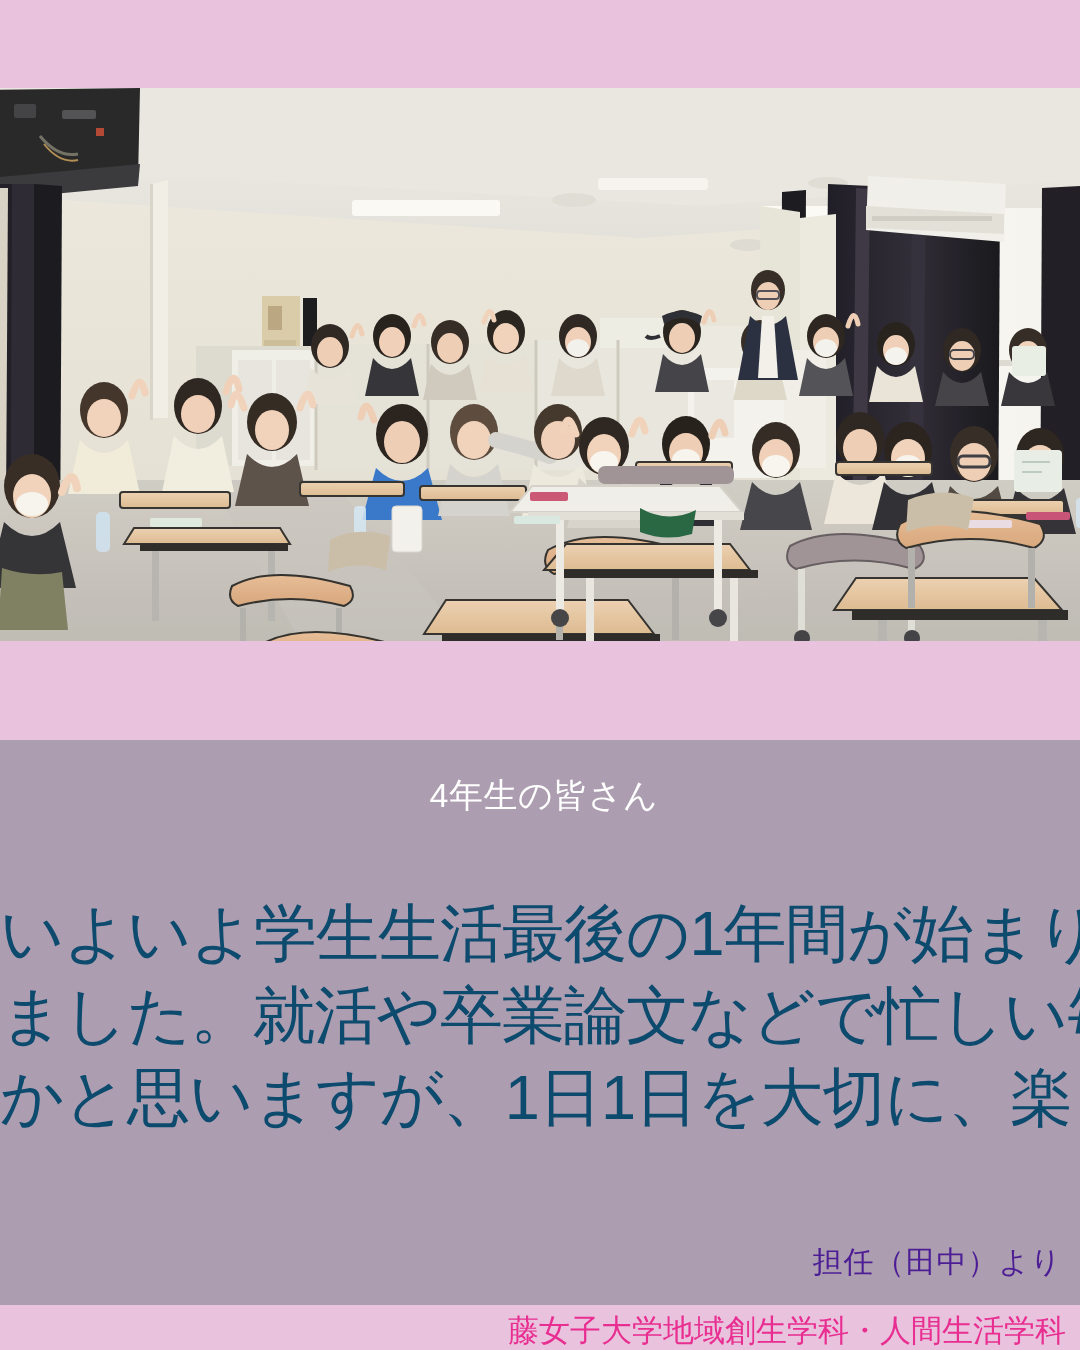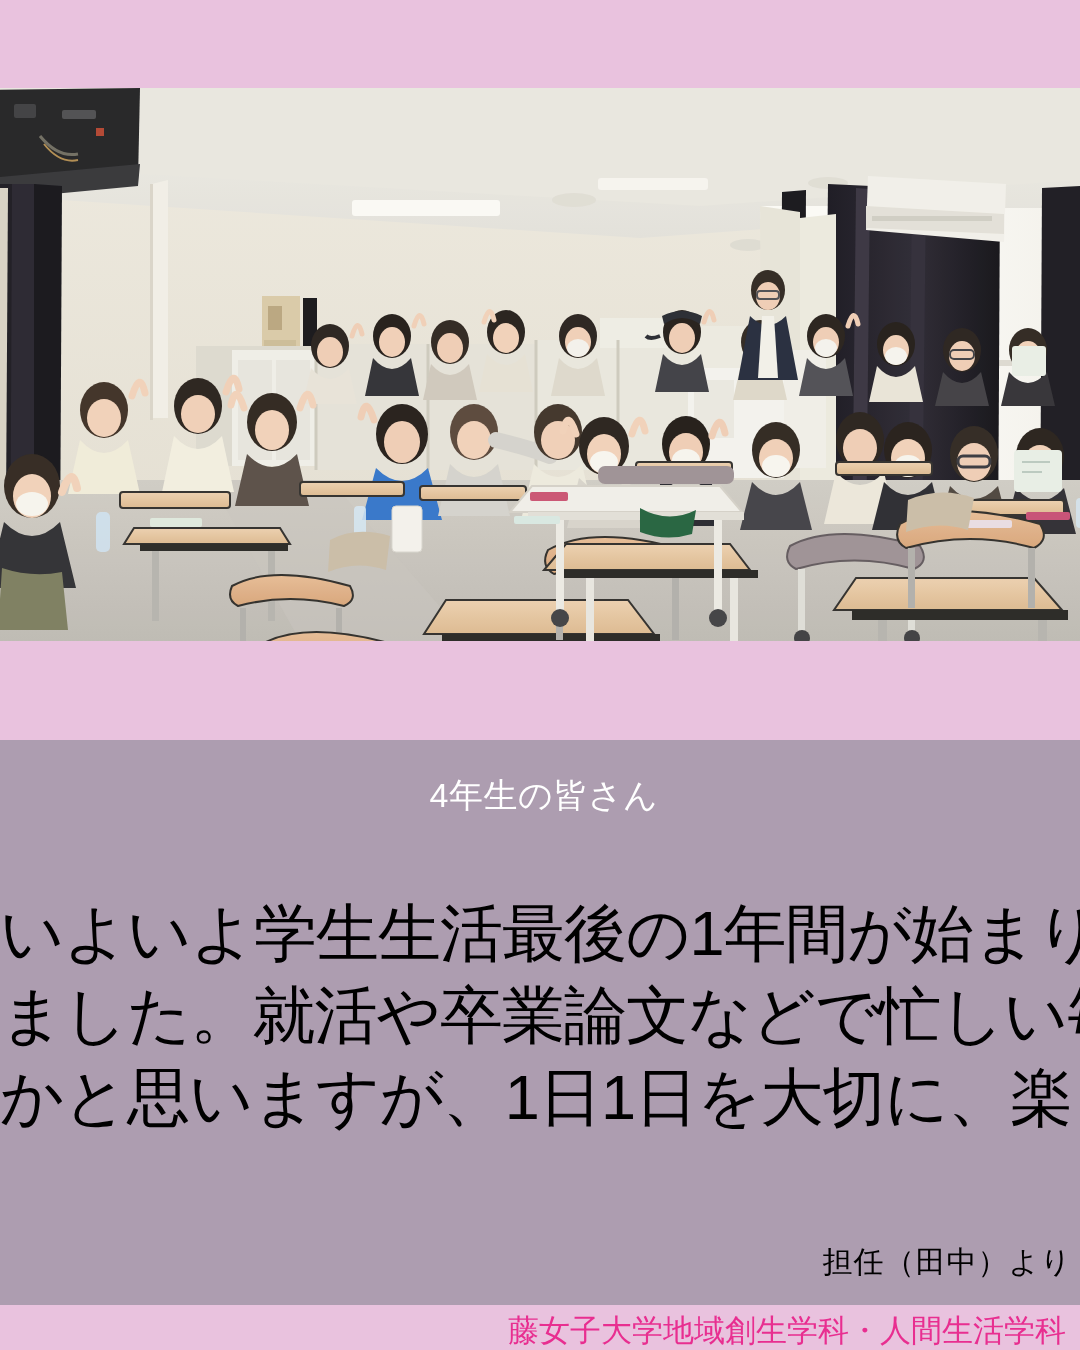--- a/index.html
+++ b/index.html
@@ -26,30 +26,30 @@
 
   .headline{
     position:absolute;left:4px;top:38px;width:1080px;
     text-align:center;color:#ffffff;
     font-size:34px;line-height:1.05;font-weight:400;
     letter-spacing:.5px;white-space:nowrap;
   }
 
   .body-block{
     position:absolute;left:0;top:152px;width:1080px;
-    color:#000000;text-align:center;
+    color:#0c4a6e;text-align:center;
   }
   .body-line{
     display:block;font-size:63px;line-height:82px;
     white-space:nowrap;letter-spacing:-1px;font-weight:400;
   }
 
   .signature{
-    position:absolute;right:8px;top:502px;
-    color:#000000;font-size:30px;letter-spacing:1px;white-space:nowrap;
+    position:absolute;right:18px;top:502px;
+    color:#4c1d95;font-size:30px;letter-spacing:1px;white-space:nowrap;
   }
 
   
   .band-bottom{position:absolute;left:0;top:1305px;width:1080px;height:45px;background:#e9c2de;}
   .footer-text{
     position:absolute;right:14px;top:1310px;
     color:#e82e90;font-size:31px;letter-spacing:0px;white-space:nowrap;font-weight:400;
   }
 </style>
 </head>

